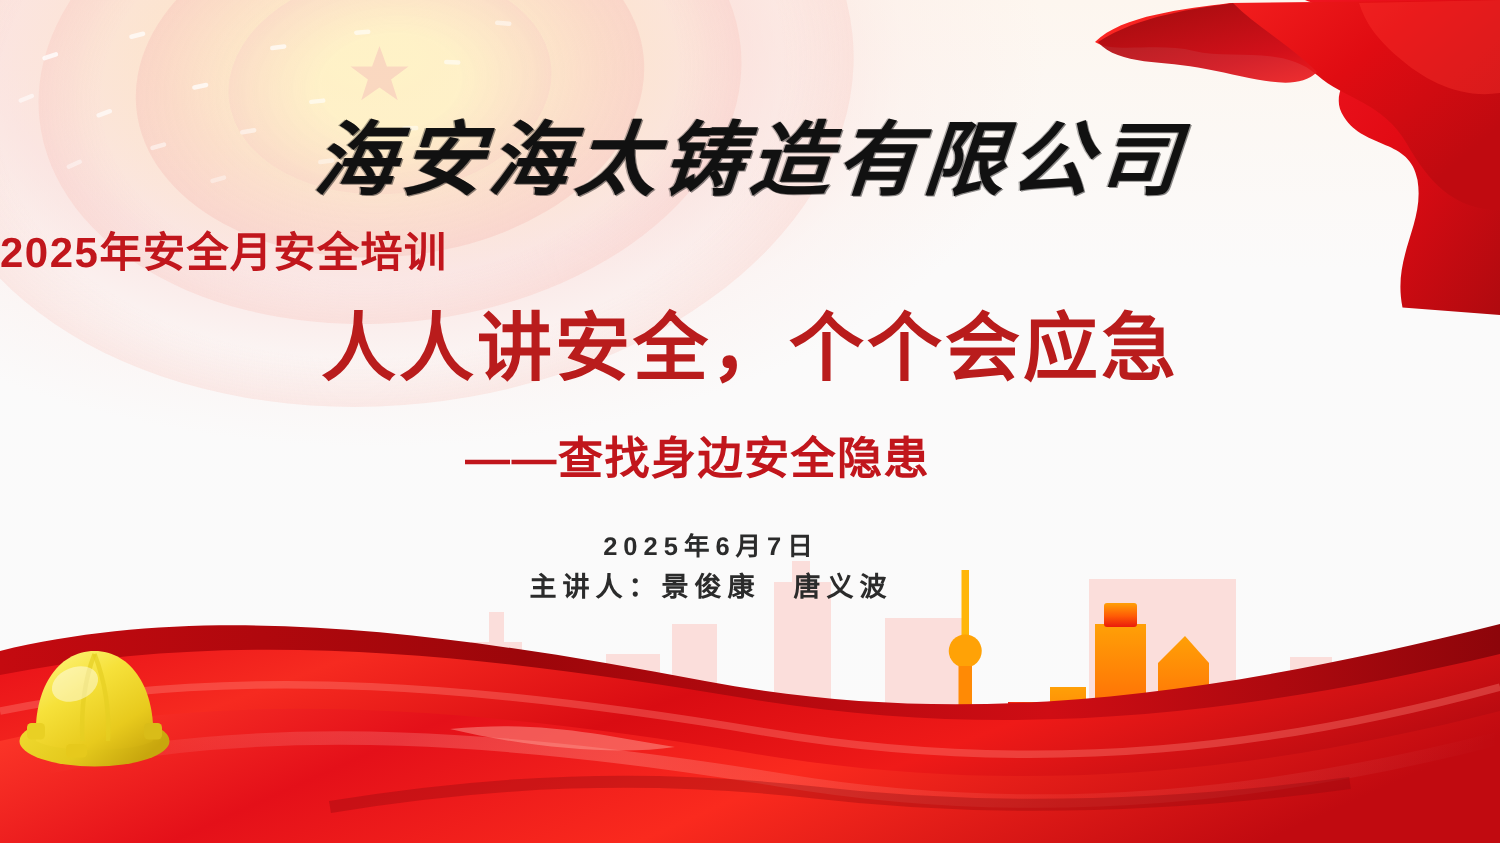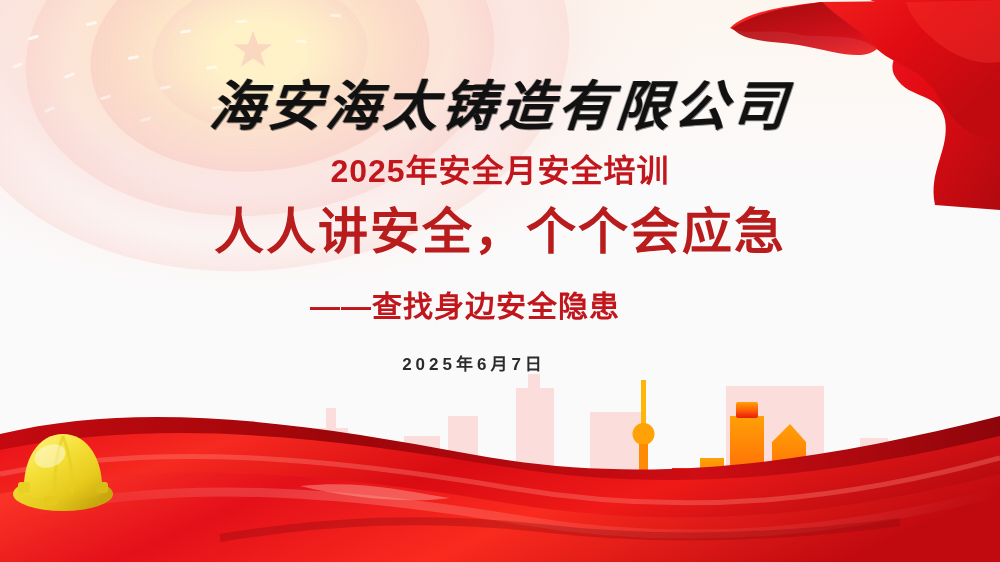--- a/index.html
+++ b/index.html
@@ -103,22 +103,22 @@
     letter-spacing: 4px;
     color: #111111;
     text-shadow: 1px 1px 0 rgba(0,0,0,0.45), -1px 0 0 rgba(0,0,0,0.3);
     transform: skewX(-5deg);
   }
 
   .subtitle-year {
     position: absolute;
     left: 0; right: 0;
     top: 155px;
-    text-align: center;
-    font-size: 32px;
+    text-align: left;
+    font-size: 28px;
     font-weight: 700;
     line-height: 1;
     letter-spacing: 1px;
     color: #c1161c;
   }
 
   .slogan {
     position: absolute;
     left: 0; right: 0;
     top: 205px;
@@ -397,16 +397,17 @@
     <div class="company-name">海安海太铸造有限公司</div>
 
     <div class="subtitle-year">2025年安全月安全培训</div>
 
     <div class="slogan">人人讲安全，个个会应急</div>
 
     <div class="sub-slogan">——查找身边安全隐患</div>
 
     <div class="meta">
       <div class="meta-date">2025年6月7日</div>
+      <div class="meta-speakers">主讲人：景俊康　唐义波</div>
     </div>
 
   </div>
 </div>
 
 </body></html>

